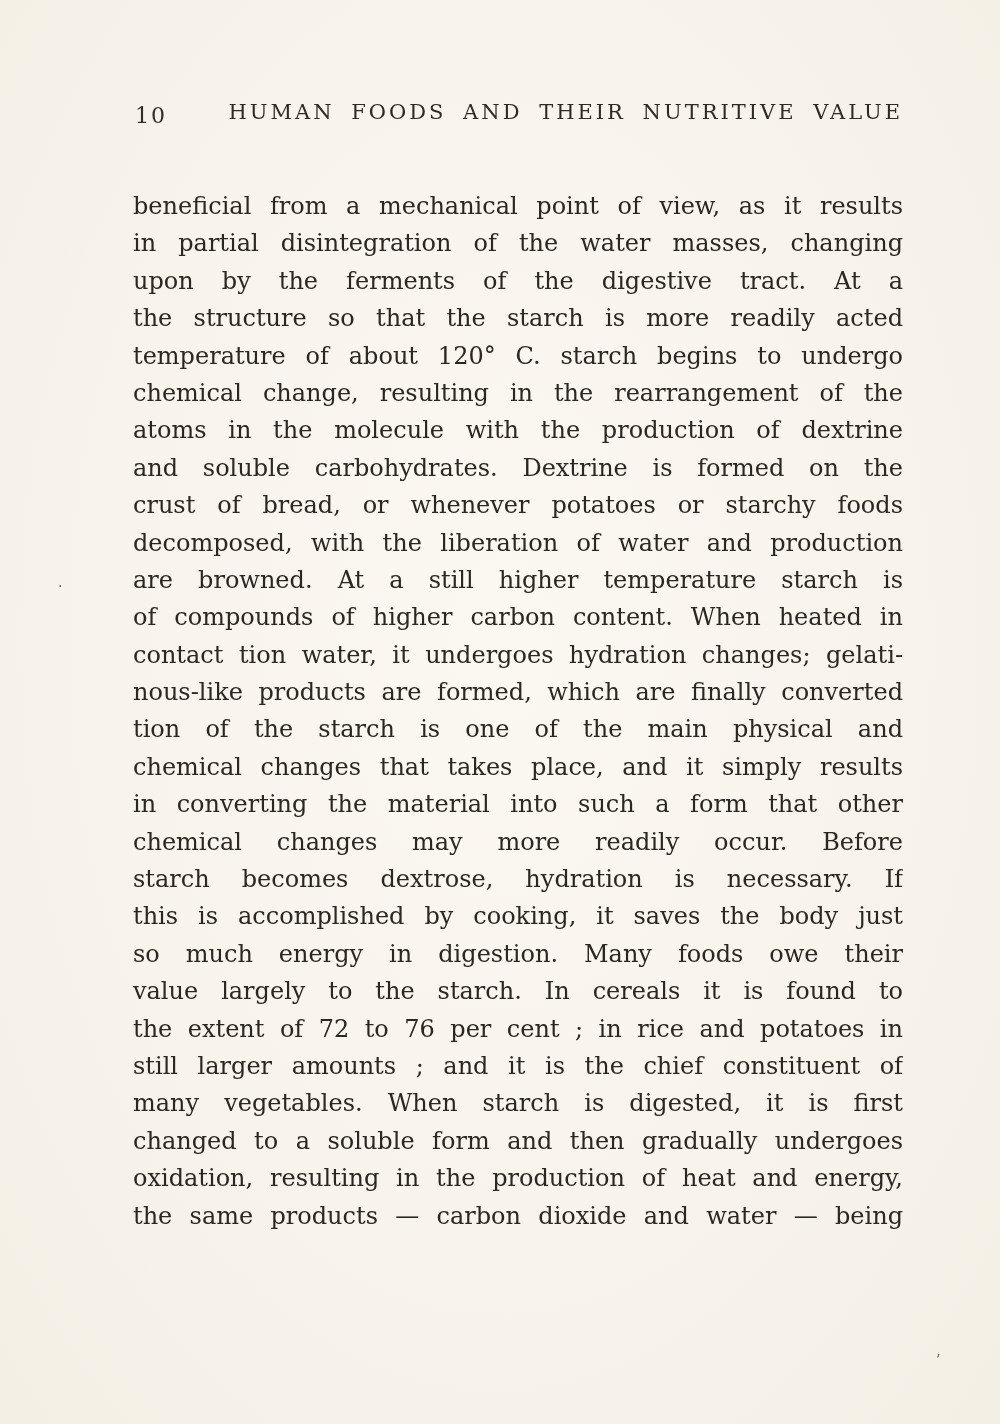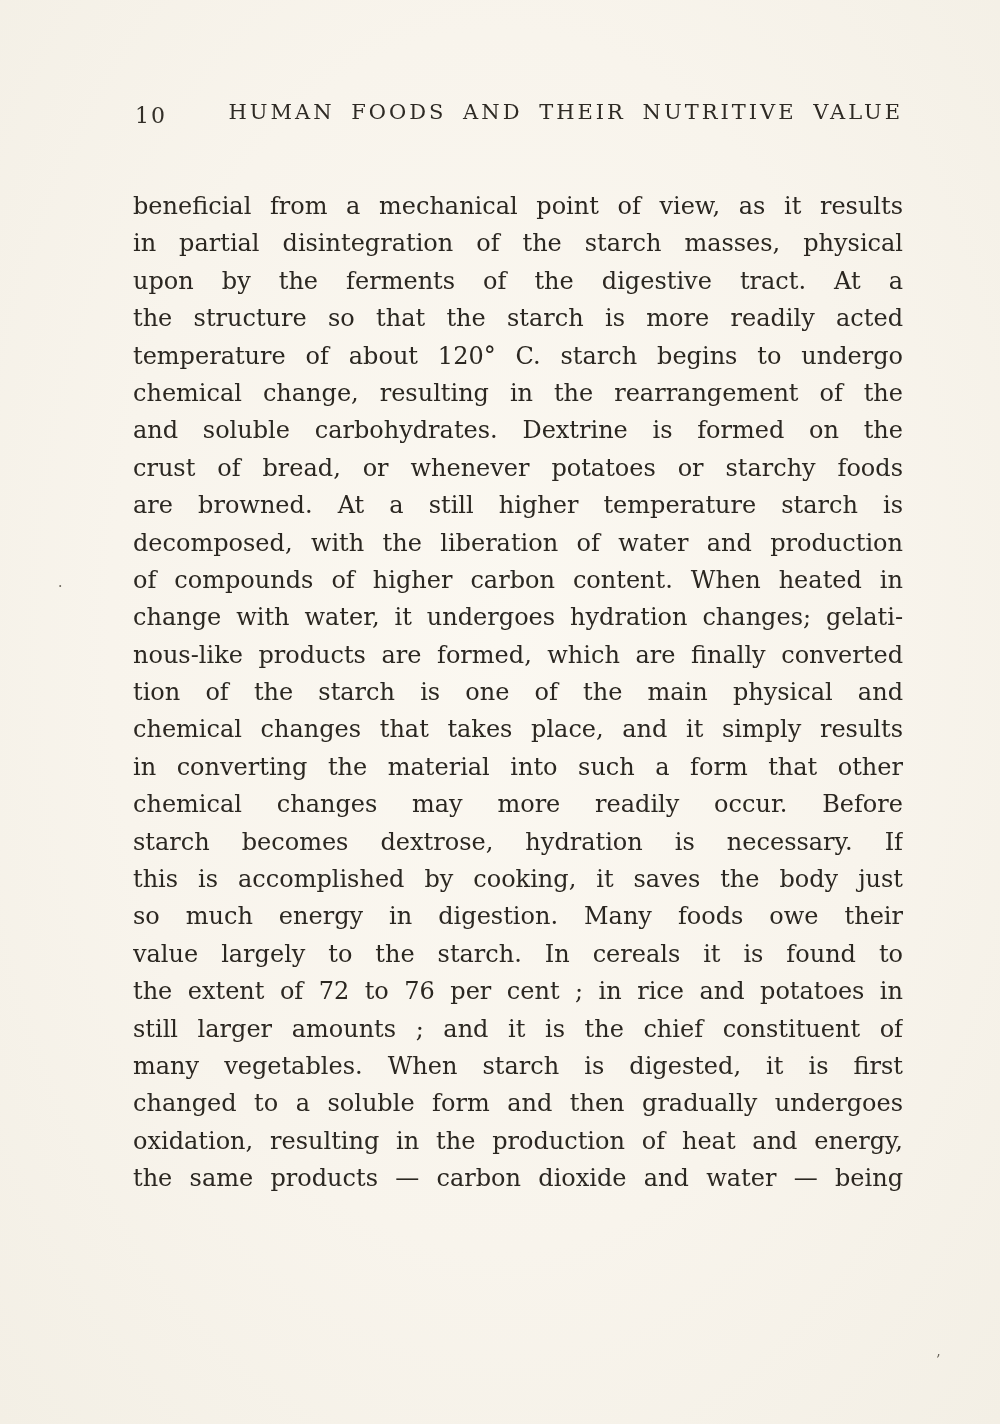--- a/index.html
+++ b/index.html
@@ -71,31 +71,32 @@
 
 <div class="page">
 
   <div class="header">
     <span class="page-number">10</span>
     <div class="header-title">HUMAN FOODS AND THEIR NUTRITIVE VALUE</div>
   </div>
 
   <div class="body-text">
       <div class="line">beneficial from a mechanical point of view, as it results</div>
-      <div class="line">in partial disintegration of the starch masses, physical</div>
+      <div class="line">in partial disintegration of the water masses, changing</div>
       <div class="line">upon by the ferments of the digestive tract.  At a</div>
       <div class="line">the structure so that the starch is more readily acted</div>
       <div class="line">temperature of about 120° C. starch begins to undergo</div>
       <div class="line">chemical change, resulting in the rearrangement of the</div>
+      <div class="line">atoms in the molecule with the production of dextrine</div>
       <div class="line">and soluble carbohydrates.  Dextrine is formed on the</div>
       <div class="line">crust of bread, or whenever potatoes or starchy foods</div>
+      <div class="line">decomposed, with the liberation of water and production</div>
       <div class="line">are browned.  At a still higher temperature starch is</div>
-      <div class="line">decomposed, with the liberation of water and production</div>
       <div class="line">of compounds of higher carbon content.  When heated in</div>
-      <div class="line">change with water, it undergoes hydration changes; gelati-</div>
+      <div class="line">contact tion water, it undergoes hydration changes; gelati-</div>
       <div class="line">nous-like products are formed, which are finally converted</div>
       <div class="line">tion of the starch is one of the main physical and</div>
       <div class="line">chemical changes that takes place, and it simply results</div>
       <div class="line">in converting the material into such a form that other</div>
       <div class="line">chemical changes may more readily occur.  Before</div>
       <div class="line">starch becomes dextrose, hydration is necessary.  If</div>
       <div class="line">this is accomplished by cooking, it saves the body just</div>
       <div class="line">so much energy in digestion.  Many foods owe their</div>
       <div class="line">value largely to the starch.  In cereals it is found to</div>
       <div class="line">the extent of 72 to 76 per cent ; in rice and potatoes in</div>

